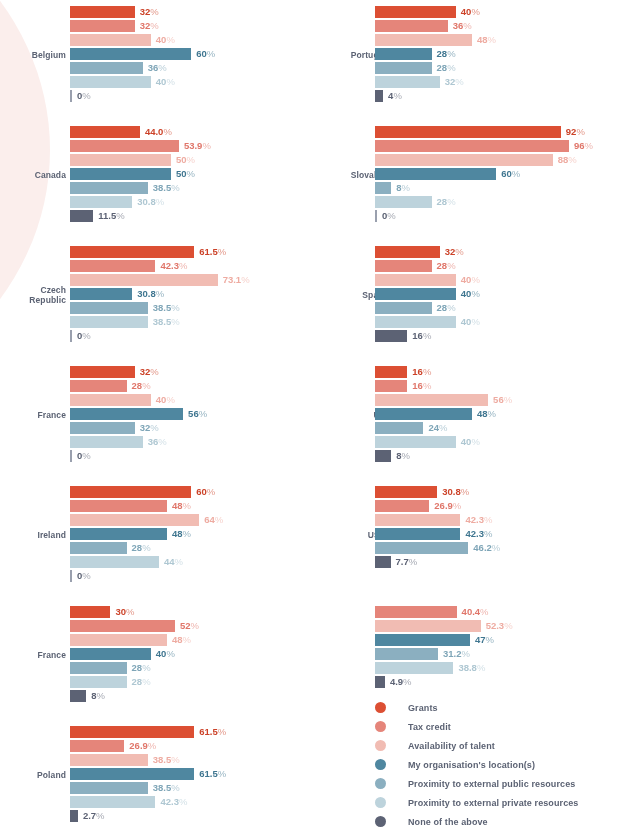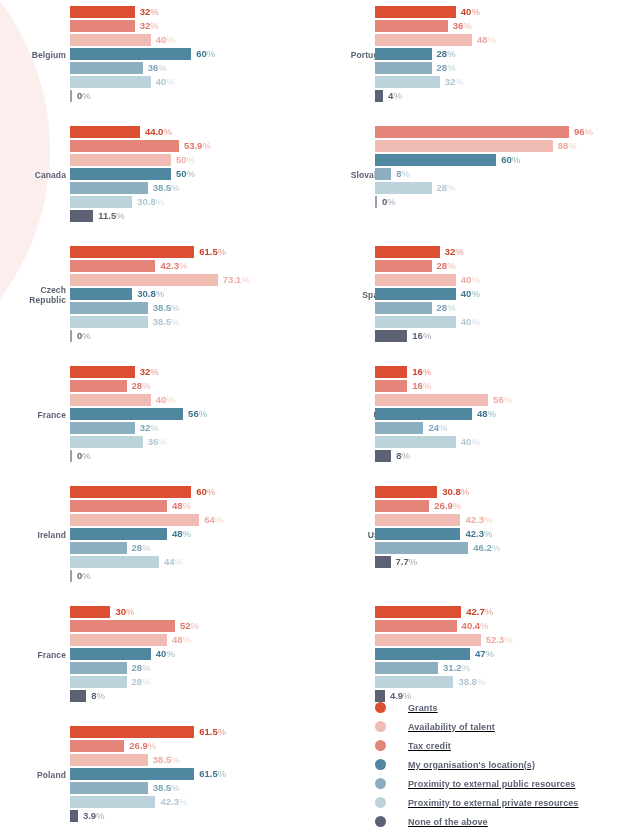--- a/index.html
+++ b/index.html
@@ -108,21 +108,20 @@
   .s6 { background: #5c6274; } .l6 { color: #5c6274; }
 
   .zerolabel { color: #5b6273 !important; }
 
   
   #legend {
     position: absolute;
     left: 375px;
     top: 698px;
     z-index: 2;
-    text-decoration: underline;
   }
   .legend-row {
     display: flex;
     align-items: center;
     height: 19px;
   }
   .legend-dot {
     width: 11px; height: 11px;
     border-radius: 50%;
     flex: 0 0 auto;
@@ -363,21 +362,21 @@
           <div class="barrow">
             <div class="bar s4" style="width: 77.77px;"></div>
             <div class="vlabel l4"><span>38.5</span><span class="pct">%</span></div>
           </div>
           <div class="barrow">
             <div class="bar s5" style="width: 85.446px;"></div>
             <div class="vlabel l5"><span>42.3</span><span class="pct">%</span></div>
           </div>
           <div class="barrow">
             <div class="bar s6" style="width: 7.878px;"></div>
-            <div class="vlabel l6"><span>3.9</span><span class="pct">%</span></div>
+            <div class="vlabel l6"><span>2.7</span><span class="pct">%</span></div>
           </div>
         </div>
       </div>
     </div>
   <div class="column" id="col-right">
       <div class="group">
         <div class="group-label">Portugal</div>
         <div class="bars">
           <div class="barrow">
             <div class="bar s0" style="width: 80.8px;"></div>
@@ -406,20 +405,24 @@
           <div class="barrow">
             <div class="bar s6" style="width: 8.08px;"></div>
             <div class="vlabel l6"><span>4</span><span class="pct">%</span></div>
           </div>
         </div>
       </div>
       <div class="group">
         <div class="group-label">Slovakia</div>
         <div class="bars">
           <div class="barrow">
+            <div class="bar s0" style="width: 185.84px;"></div>
+            <div class="vlabel l0"><span>92</span><span class="pct">%</span></div>
+          </div>
+          <div class="barrow">
             <div class="bar s1" style="width: 193.92px;"></div>
             <div class="vlabel l1"><span>96</span><span class="pct">%</span></div>
           </div>
           <div class="barrow">
             <div class="bar s2" style="width: 177.76px;"></div>
             <div class="vlabel l2"><span>88</span><span class="pct">%</span></div>
           </div>
           <div class="barrow">
             <div class="bar s3" style="width: 121.2px;"></div>
             <div class="vlabel l3"><span>60</span><span class="pct">%</span></div>
@@ -529,24 +532,20 @@
           </div>
           <div class="barrow">
             <div class="bar s6" style="width: 15.554px;"></div>
             <div class="vlabel l6"><span>7.7</span><span class="pct">%</span></div>
           </div>
         </div>
       </div>
       <div class="group">
         <div class="group-label">All</div>
         <div class="bars">
-          <div class="barrow">
-            <div class="bar s0" style="width: 86.254px;"></div>
-            <div class="vlabel l0"><span>42.7</span><span class="pct">%</span></div>
-          </div>
           <div class="barrow">
             <div class="bar s1" style="width: 81.608px;"></div>
             <div class="vlabel l1"><span>40.4</span><span class="pct">%</span></div>
           </div>
           <div class="barrow">
             <div class="bar s2" style="width: 105.646px;"></div>
             <div class="vlabel l2"><span>52.3</span><span class="pct">%</span></div>
           </div>
           <div class="barrow">
             <div class="bar s3" style="width: 94.94px;"></div>
@@ -567,26 +566,26 @@
         </div>
       </div>
     </div>
 
   <div id="legend">
       <div class="legend-row">
         <span class="legend-dot" style="background: rgb(220, 79, 51);"></span>
         <span class="legend-text">Grants</span>
       </div>
       <div class="legend-row">
+        <span class="legend-dot" style="background: rgb(229, 133, 122);"></span>
+        <span class="legend-text">Tax credit</span>
+      </div>
+      <div class="legend-row">
         <span class="legend-dot" style="background: rgb(241, 188, 179);"></span>
         <span class="legend-text">Availability of talent</span>
-      </div>
-      <div class="legend-row">
-        <span class="legend-dot" style="background: rgb(229, 133, 122);"></span>
-        <span class="legend-text">Tax credit</span>
       </div>
       <div class="legend-row">
         <span class="legend-dot" style="background: rgb(79, 135, 160);"></span>
         <span class="legend-text">My organisation's location(s)</span>
       </div>
       <div class="legend-row">
         <span class="legend-dot" style="background: rgb(139, 175, 192);"></span>
         <span class="legend-text">Proximity to external public resources</span>
       </div>
       <div class="legend-row">

